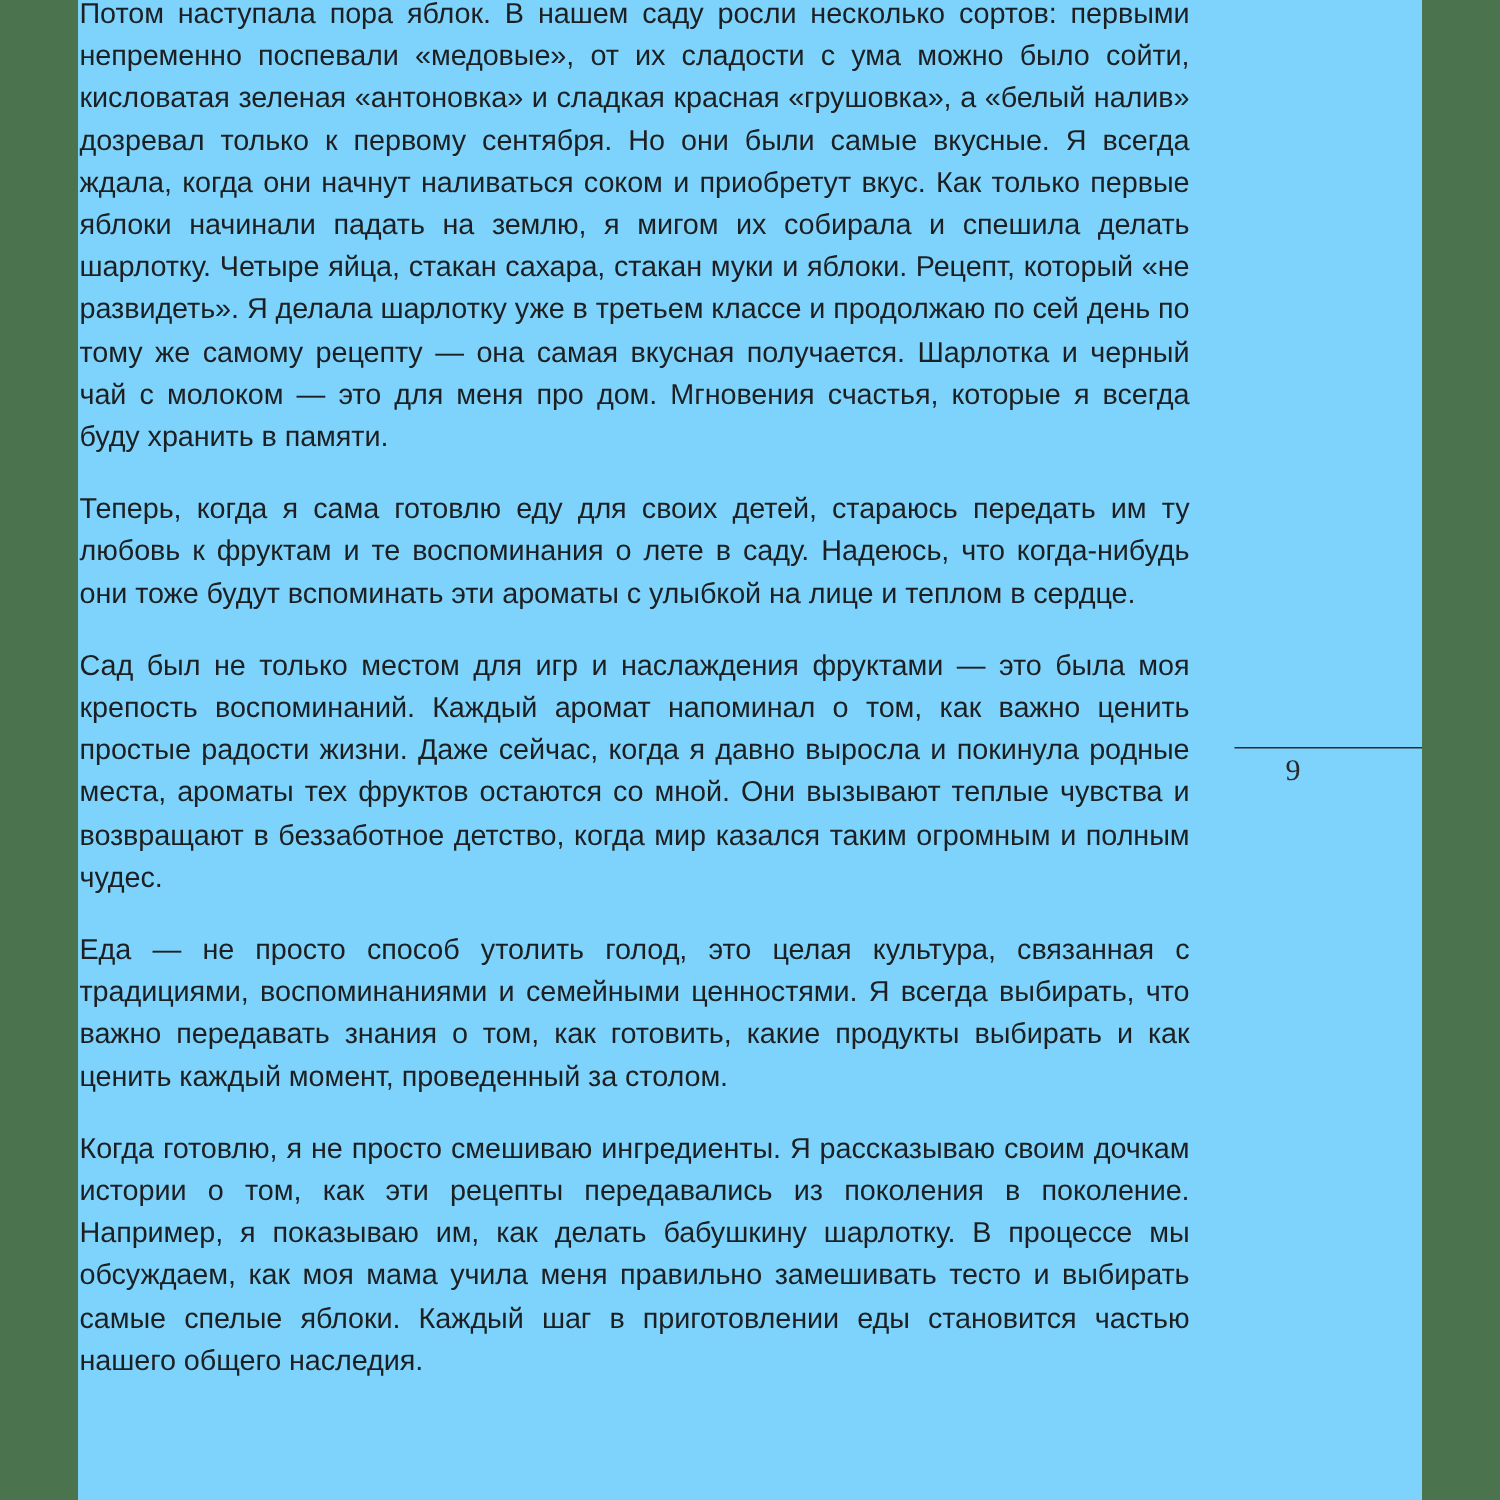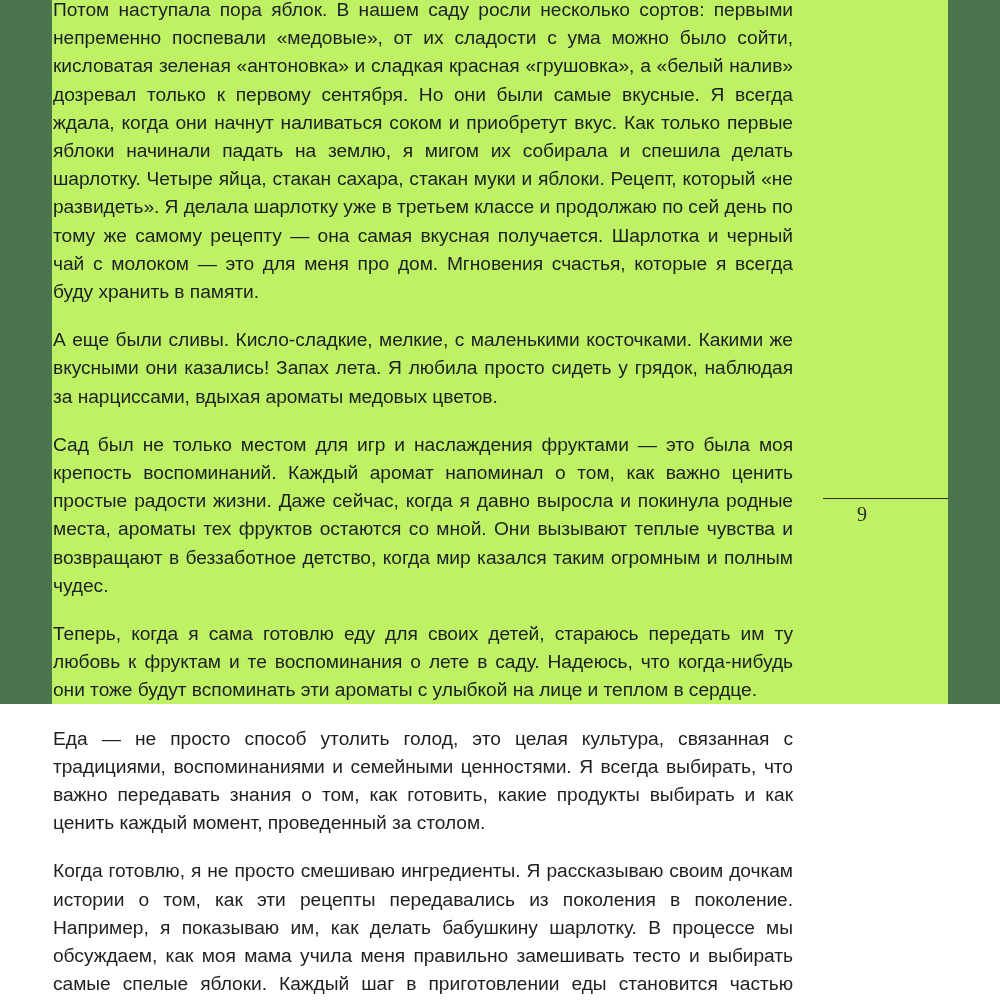--- a/index.html
+++ b/index.html
@@ -10,22 +10,22 @@
   body {
     width: 1000px;
     height: 1000px;
     overflow: hidden;
     font-family: "Liberation Sans", "DejaVu Sans", sans-serif;
   }
 
   #page {
     position: relative;
     width: 1000px;
-    height: 704px;
-    background: #bef264;
+    height: 1000px;
+    background: #7dd3fc;
   }
 
   
   .edge-bar {
     position: absolute;
     top: 0;
     bottom: 0;
     background: #4a734e;
   }
   .edge-bar.left  { left: 0;  width: 52px; }
@@ -82,23 +82,22 @@
 <body>
 
 <div id="page">
 
   <div class="edge-bar left"></div>
 
   <div class="edge-bar right"></div>
 
   <div id="text-column">
     <p class="para first">Потом наступала пора яблок. В нашем саду росли несколько сортов: первыми непременно поспевали «медовые», от их сладости с ума можно было сойти, кисловатая зеленая «антоновка» и сладкая красная «грушовка», а «белый налив» дозревал только к первому сентября. Но они были самые вкусные. Я всегда ждала, когда они начнут наливаться соком и приобретут вкус. Как только первые яблоки начинали падать на землю, я мигом их собирала и спешила делать шарлотку. Четыре яйца, стакан сахара, стакан муки и яблоки. Рецепт, который «не развидеть». Я делала шарлотку уже в третьем классе и продолжаю по сей день по тому же самому рецепту — она самая вкусная получается. Шарлотка и черный чай с молоком — это для меня про дом. Мгновения счастья, которые я всегда буду хранить в памяти.</p>
-    <p class="para">А еще были сливы. Кисло-сладкие, мелкие, с маленькими косточками. Какими же вкусными они казались! Запах лета. Я любила просто сидеть у грядок, наблюдая за нарциссами, вдыхая ароматы медовых цветов.</p>
+    <p class="para">Теперь, когда я сама готовлю еду для своих детей, стараюсь передать им ту любовь к фруктам и те воспоминания о лете в саду. Надеюсь, что когда-нибудь они тоже будут вспоминать эти ароматы с улыбкой на лице и теплом в сердце.</p>
     <p class="para">Сад был не только местом для игр и наслаждения фруктами — это была моя крепость воспоминаний. Каждый аромат напоминал о том, как важно ценить простые радости жизни. Даже сейчас, когда я давно выросла и покинула родные места, ароматы тех фруктов остаются со мной. Они вызывают теплые чувства и возвращают в беззаботное детство, когда мир казался таким огромным и полным чудес.</p>
-    <p class="para">Теперь, когда я сама готовлю еду для своих детей, стараюсь передать им ту любовь к фруктам и те воспоминания о лете в саду. Надеюсь, что когда-нибудь они тоже будут вспоминать эти ароматы с улыбкой на лице и теплом в сердце.</p>
     <p class="para">Еда — не просто способ утолить голод, это целая культура, связанная с традициями, воспоминаниями и семейными ценностями. Я всегда выбирать, что важно передавать знания о том, как готовить, какие продукты выбирать и как ценить каждый момент, проведенный за столом.</p>
     <p class="para">Когда готовлю, я не просто смешиваю ингредиенты. Я рассказываю своим дочкам истории о том, как эти рецепты передавались из поколения в поколение. Например, я показываю им, как делать бабушкину шарлотку. В процессе мы обсуждаем, как моя мама учила меня правильно замешивать тесто и выбирать самые спелые яблоки. Каждый шаг в приготовлении еды становится частью нашего общего наследия.</p>
   </div>
 
   <div id="folio">
     <div id="folio-rule"></div>
     <div id="folio-number">9</div>
   </div>
 
 </div>

